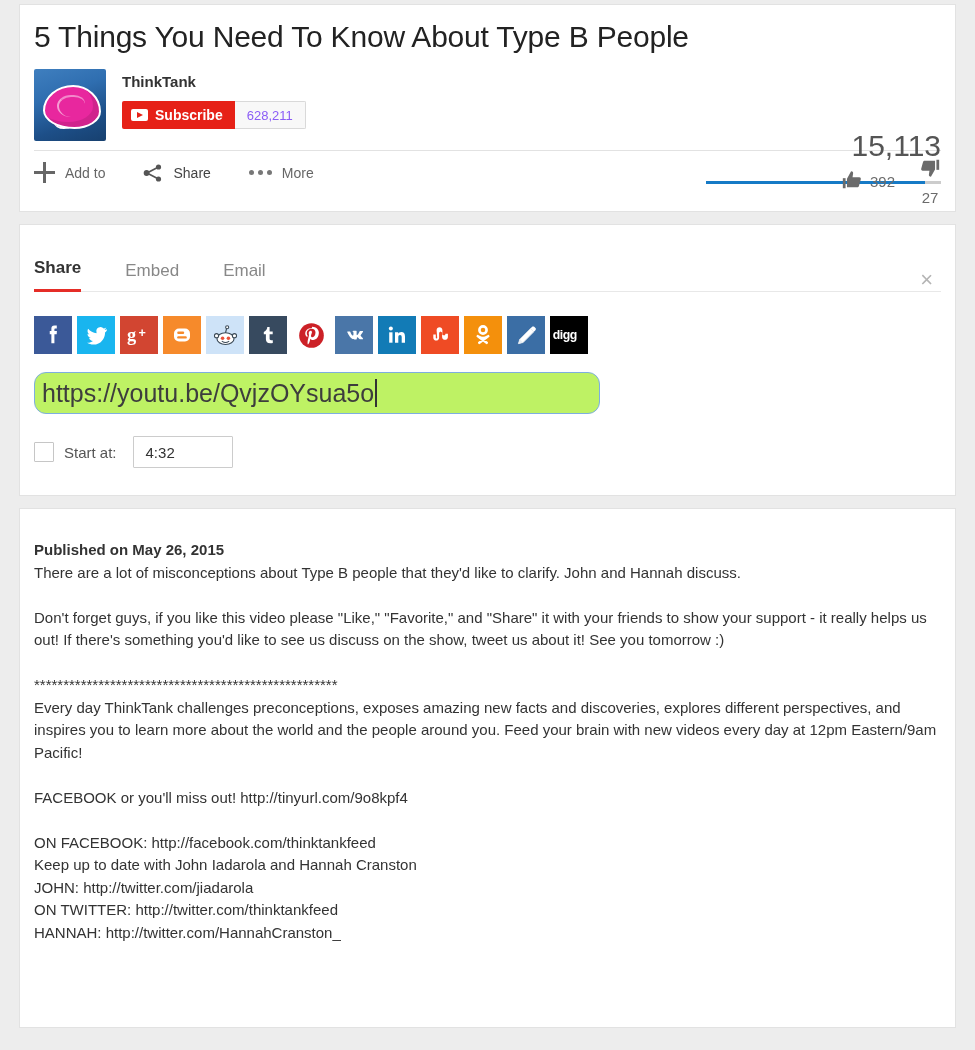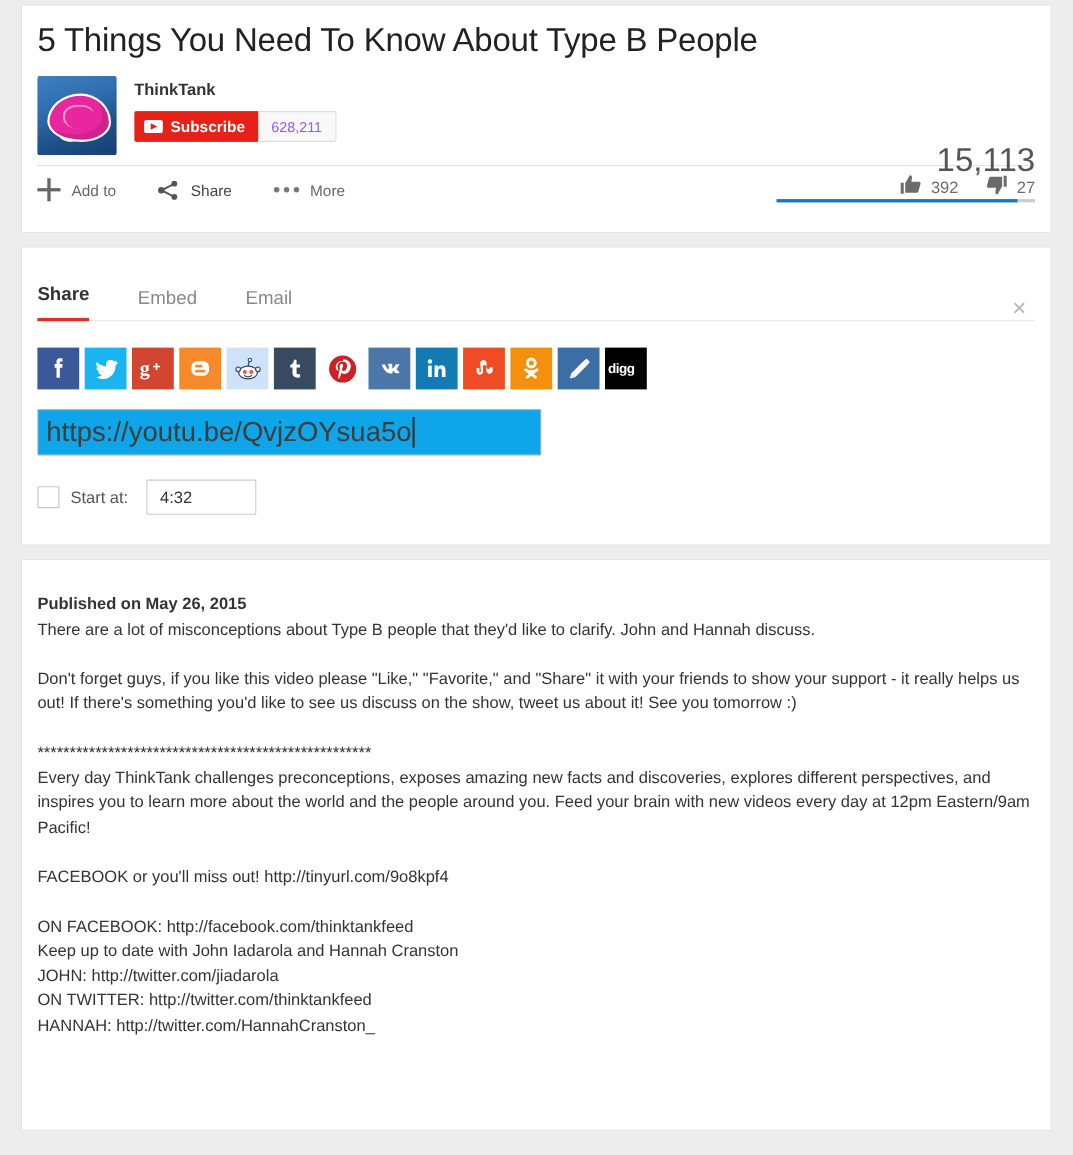--- a/index.html
+++ b/index.html
@@ -215,21 +215,21 @@
     position: absolute;
     right: 14px;
     top: 6px;
     display: flex;
     align-items: center;
     gap: 8px;
     color: #6b6b6b;
     font-size: 15px;
   }
   .vote-item { display: flex; align-items: center; gap: 7px; cursor: pointer; }
-  .vote-item + .vote-item { margin-left: 16px; }
+  .vote-item + .vote-item { margin-left: 16px; flex-direction: column; }
 
   
   #share-card {
     margin-top: 12px;
     height: 272px;
     position: relative;
     padding: 0 14px;
   }
   .tabs {
     display: flex;
@@ -276,31 +276,31 @@
     justify-content: center;
     color: #ffffff;
     cursor: pointer;
     font-weight: bold;
     position: relative;
     flex: 0 0 38px;
   }
   .soc svg { display: block; }
   .url-display {
     margin-top: 18px;
-    width: 458px;
+    width: 566px;
     height: 42px;
     box-sizing: border-box;
     border: 1px solid #7eaee0;
-    border-radius: 1px;
+    border-radius: 12px;
     font-size: 25px;
     color: #3d3d3d;
     padding: 0 7px;
     display: flex;
     align-items: center;
-    background: #0ea5e9;
+    background: #bef264;
     white-space: nowrap;
     cursor: text;
   }
   .caret {
     display: inline-block;
     width: 2px;
     height: 28px;
     background: #333333;
     margin-left: 1px;
   }

